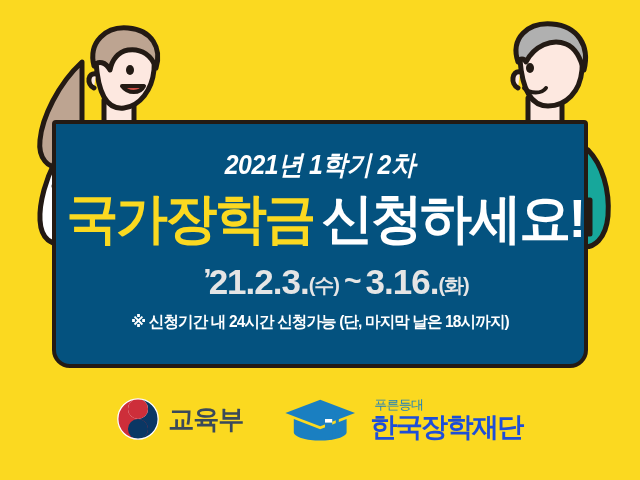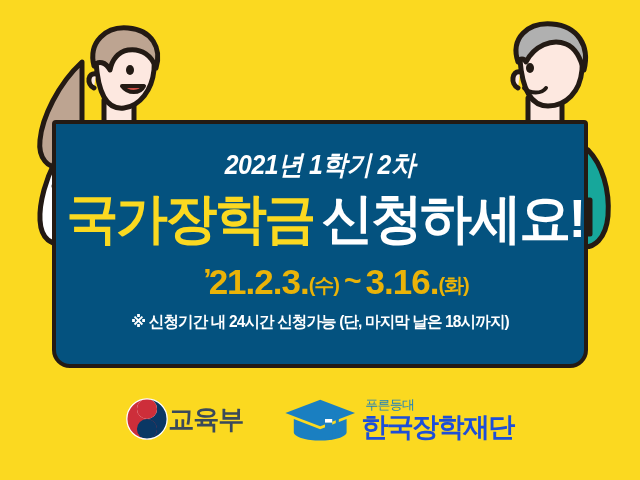--- a/index.html
+++ b/index.html
@@ -71,21 +71,21 @@
     transform: scaleX(0.96);
   }
   #headline .hl-yellow { color: #fbd920; }
   #headline .hl-white  { color: #ffffff; margin-left: 8px; }
 
   #dateline {
     position: absolute;
     top: 140px;
     left: 0;
     right: 0;
-    color: #eab308;
+    color: #e5e5e5;
     font-size: 35px;
     font-weight: bold;
     white-space: nowrap;
     line-height: 1;
     letter-spacing: -1px;
     padding-left: 32px;
   }
   #dateline .dl-small {
     font-size: 20px;
     letter-spacing: -1px;
@@ -128,20 +128,21 @@
     height: 62px;
     z-index: 4;
     display: flex;
     align-items: center;
     justify-content: center;
     gap: 40px;
   }
   .logo-group {
     display: flex;
     align-items: center;
+    gap: 9px;
   }
   .logo-text-moe {
     color: #3a4a5a;
     font-size: 26px;
     font-weight: bold;
     letter-spacing: -1px;
     line-height: 1;
   }
   .kosaf-text {
     display: flex;

